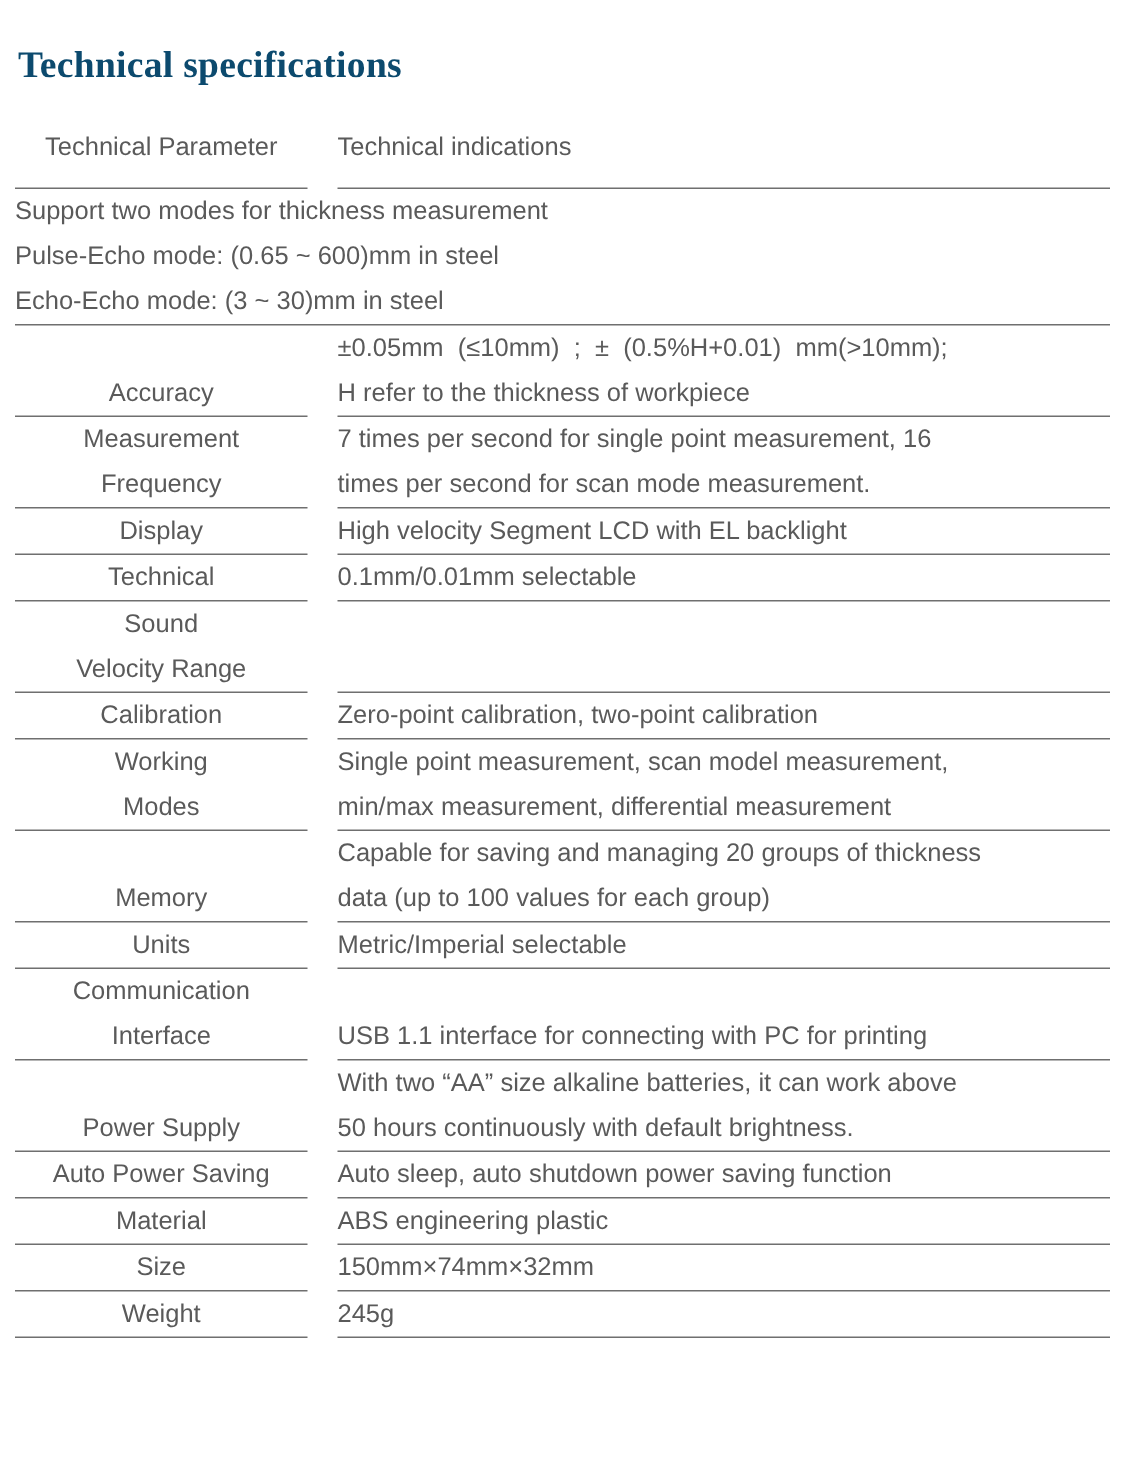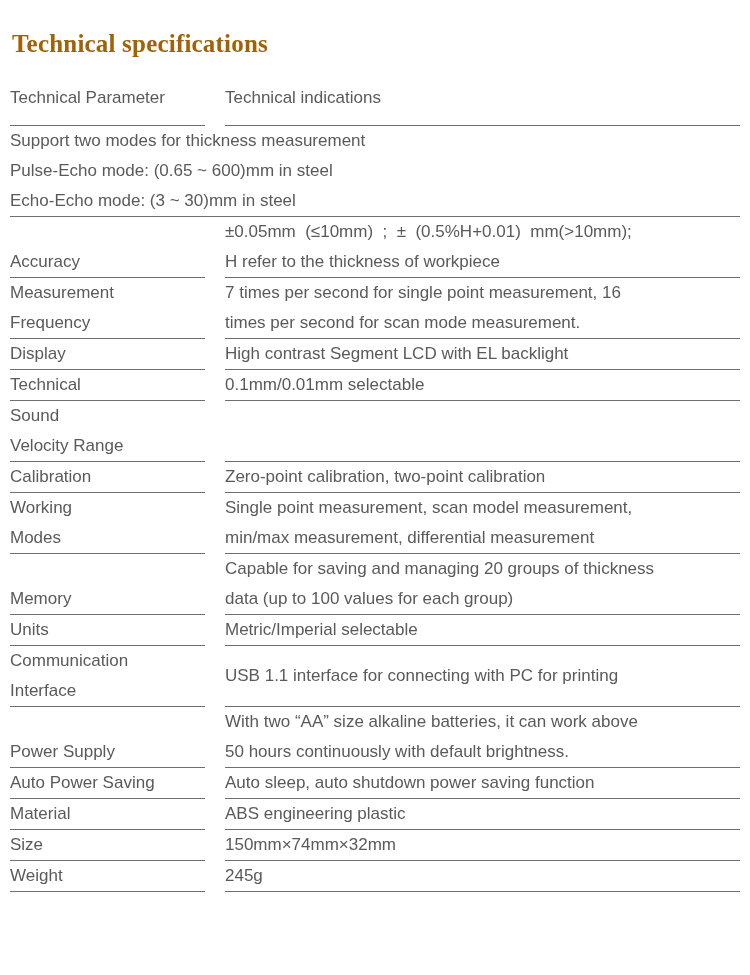--- a/index.html
+++ b/index.html
@@ -15,21 +15,21 @@
     overflow: hidden;
   }
   .page {
     padding: 30px 10px 0 10px;
     box-sizing: border-box;
   }
   .doc-title {
     font-family: "Liberation Serif", "DejaVu Serif", serif;
     font-weight: 700;
     font-size: 25px;
-    color: #a16207;
+    color: #0c4a6e;
     margin: 0 0 26px 2px;
     letter-spacing: 0.2px;
   }
   .spec-table {
     font-size: 17px;
     font-weight: 300;
   }
   .hdr-row, .spec-row {
     display: flex;
   }
@@ -37,25 +37,25 @@
     border-bottom: 1px solid #6f6f6f;
     display: flex;
     flex-direction: column;
     justify-content: flex-end;
     box-sizing: border-box;
   }
   .cell-param {
     width: 195px;
     margin-right: 20px;
     flex: 0 0 auto;
+    text-align: center;
   }
   .cell-value {
     flex: 1 1 auto;
     min-width: 0;
-    justify-content: center;
   }
   .hdr-row .cell {
     padding-bottom: 13px;
   }
   .hdr-row .line {
     line-height: 28px;
   }
   .line {
     line-height: 30px;
     white-space: pre;
@@ -109,21 +109,21 @@
           <div class="cell cell-value">
             <div class="line">7 times per second for single point measurement, 16</div>
             <div class="line">times per second for scan mode measurement.</div>
           </div>
         </div>
         <div class="spec-row">
           <div class="cell cell-param">
             <div class="line">Display</div>
           </div>
           <div class="cell cell-value">
-            <div class="line">High contrast Segment LCD with EL backlight</div>
+            <div class="line">High velocity Segment LCD with EL backlight</div>
           </div>
         </div>
         <div class="spec-row">
           <div class="cell cell-param">
             <div class="line">Technical</div>
           </div>
           <div class="cell cell-value">
             <div class="line">0.1mm/0.01mm selectable</div>
           </div>
         </div>

